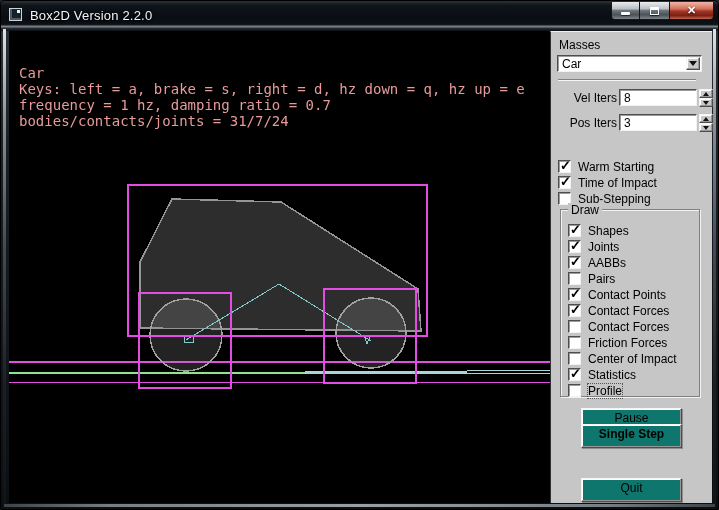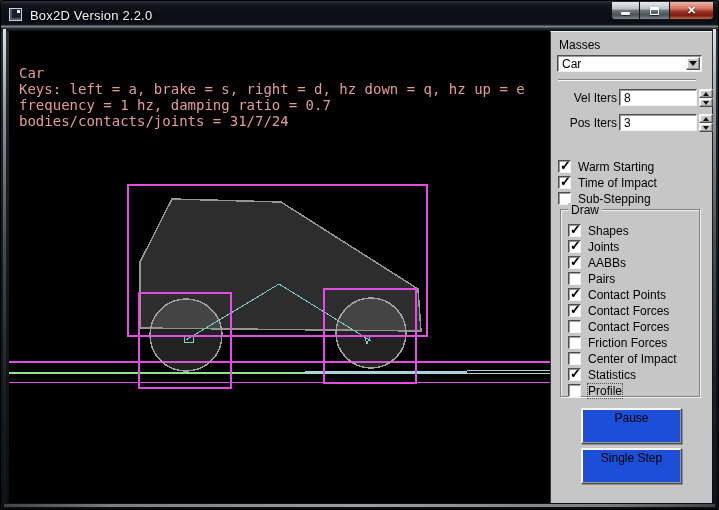--- a/index.html
+++ b/index.html
@@ -110,22 +110,22 @@
   .cb-box { position:absolute; left:0; top:0; width:13px; height:13px; background:#fff;
     border:1px solid; border-color:#4d4d4d #f2f2f2 #f2f2f2 #4d4d4d; box-shadow:inset 1px 1px 0 #9c9c9c; }
   .cb-check { position:absolute; left:1px; top:-3px; font-size:13px; font-weight:bold; color:#000; }
   .cb-label { position:absolute; left:20px; top:0px; white-space:nowrap; }
   .focus-dotted { outline:1px dotted #555; }
 
   .groupbox { position:absolute; left:9px; top:177px; width:140px; height:188px;
     border:1px solid #818181; box-shadow:1px 1px 0 #f2f2f2, inset 1px 1px 0 #f2f2f2; }
   .group-label { position:absolute; left:17px; top:171px; background:#c6c6c6; padding:0 3px; }
 
-  .btn { position:absolute; left:30px; width:101px; height:36px; text-align:center;
-    background:#1d4ed8; border:1px solid; border-color:#f4f4f4 #4d4d4d #4d4d4d #f4f4f4;
+  .btn { position:absolute; left:30px; width:101px; height:24px; text-align:center;
+    background:#0f766e; border:1px solid; border-color:#f4f4f4 #4d4d4d #4d4d4d #f4f4f4;
     box-shadow:inset -1px -1px 0 #969696, inset 1px 1px 0 #fff, 1px 1px 0 #8d8d8d;
     font-size:12px; line-height:18px; color:#000; cursor:default;
   }
 </style>
 </head>
 <body>
 
 <div class="window">
 
   <div class="titlebar">
@@ -287,19 +287,20 @@
           <span class="cb-check">✓</span>
         </span>
       <span class="cb-label">Statistics</span>
     </div>
     <div class="cb-row unchecked" style="left:17px; top:352px;">
       <span class="cb-box"></span>
       <span class="cb-label focus-dotted">Profile</span>
     </div>
 
     <div class="btn" style="top:376px;">Pause</div>
-    <div class="btn" style="top:416px;">Single Step</div>
+    <div class="btn" style="top:392px;font-weight:bold;">Single Step</div>
+    <div class="btn" style="top:446px;">Quit</div>
   </div>
 
   <div class="edge-left"></div>
   <div class="edge-right"></div>
   <div class="edge-bottom"></div>
 </div>
 
 </body></html>

